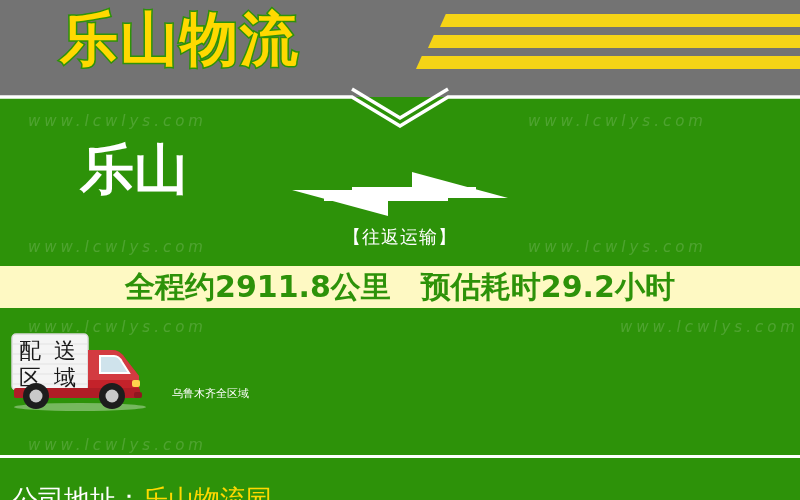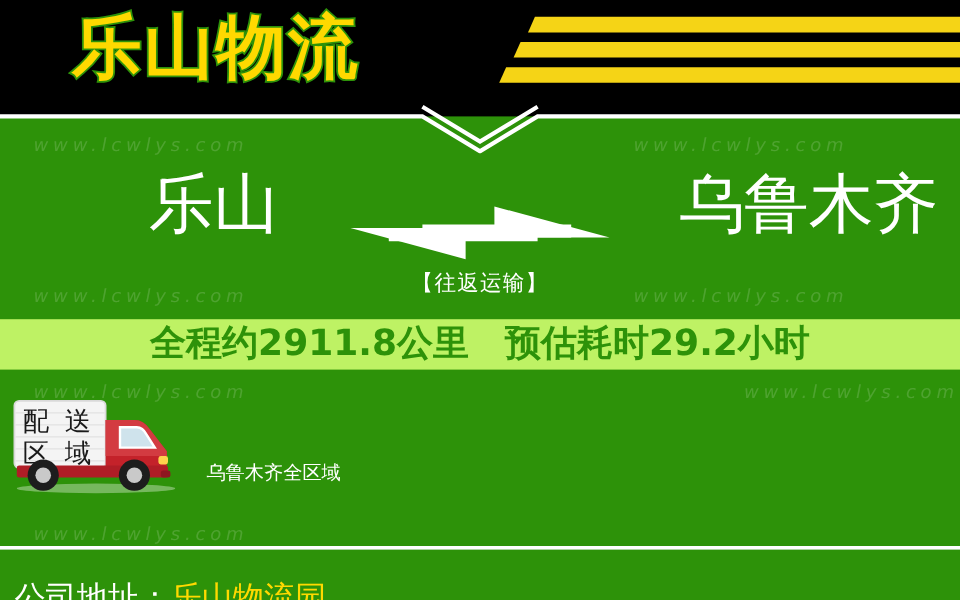--- a/index.html
+++ b/index.html
@@ -20,21 +20,21 @@
     font-family: "DejaVu Sans", "Liberation Sans", sans-serif;
   }
 
   
   .header {
     position: absolute;
     left: 0;
     top: 0;
     width: 800px;
     height: 97px;
-    background: #000000;
+    background: #737373;
     overflow: hidden;
   }
   .logo-title {
     position: absolute;
     left: 60px;
     top: 2px;
     font-size: 58px;
     line-height: 74px;
     font-weight: bold;
     letter-spacing: 2px;
@@ -78,23 +78,22 @@
     top: 128px;
     width: 800px;
     height: 138px;
   }
   .city {
     position: absolute;
     top: 6px;
     font-size: 54px;
     line-height: 72px;
     color: #ffffff;
-    font-weight: normal;
-    white-space: nowrap;
-    margin-left: 44px;
+    font-weight: bold;
+    white-space: nowrap;
   }
   .city-from { left: 80px; }
   .city-to   { left: 522px; }
 
   .center-block {
     position: absolute;
     left: 275px;
     top: 0px;
     width: 250px;
     height: 138px;
@@ -130,21 +129,21 @@
     white-space: nowrap;
   }
 
   
   .info-band {
     position: absolute;
     left: 0;
     top: 266px;
     width: 800px;
     height: 42px;
-    background: #bef264;
+    background: #fef9c3;
     display: flex;
     align-items: center;
     justify-content: center;
   }
   .info-text {
     font-size: 30px;
     line-height: 42px;
     color: #2d9209;
     font-weight: bold;
     letter-spacing: 0px;
@@ -163,21 +162,21 @@
     position: absolute;
     left: 8px;
     top: 8px;
     width: 150px;
     height: 85px;
   }
   .delivery-label {
     position: absolute;
     left: 172px;
     top: 62px;
-    font-size: 16px;
+    font-size: 11px;
     line-height: 24px;
     color: #ffffff;
     white-space: nowrap;
   }
 
   
   .bottom-rule {
     position: absolute;
     left: 0;
     top: 455px;
@@ -250,21 +249,20 @@
           <path d="M72 19 L196 19 L196 30 L72 30 Z" fill="#ffffff"></path>
 
           <path d="M108 48 L12 22 L108 22 Z" fill="#ffffff"></path>
           <path d="M44 22 L168 22 L168 33 L44 33 Z" fill="#ffffff"></path>
         </svg>
       </div>
 
       <div class="tagline-bottom">【往返运输】</div>
     </div>
 
-    <div class="city city-to">乌鲁木齐</div>
   </div>
 
   <div class="info-band">
     <div class="info-text">全程约2911.8公里　预估耗时29.2小时</div>
   </div>
 
   <div class="delivery">
 
     <svg class="truck" viewBox="0 0 150 85">
 

